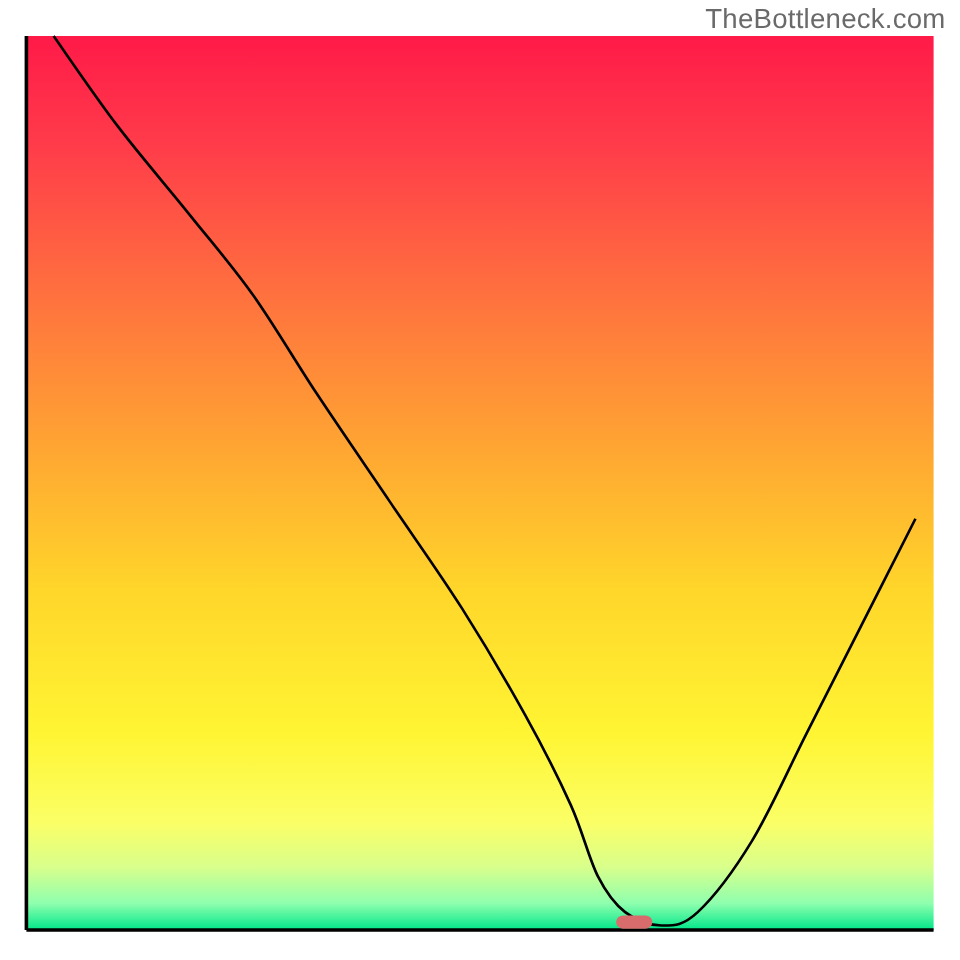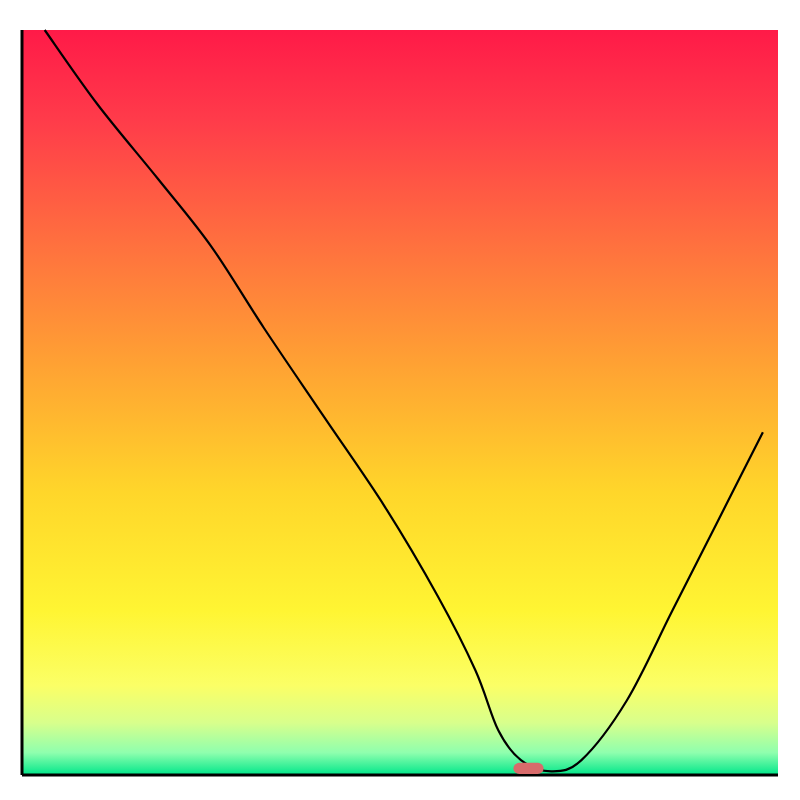--- a/index.html
+++ b/index.html
@@ -25,20 +25,21 @@
     letter-spacing: 0.2px;
   }
   svg {
     display: block;
   }
 </style>
 </head>
 <body>
 
 <div class="container">
+  <div class="watermark">TheBottleneck.com</div>
   <svg id="chart-svg" width="800" height="800">
     <defs>
       <linearGradient id="bg-grad" x1="0" y1="0" x2="0" y2="1">
           <stop offset="0%" stop-color="#ff1a48"></stop>
           <stop offset="12%" stop-color="#ff3b4a"></stop>
           <stop offset="28.000000000000004%" stop-color="#ff6e3f"></stop>
           <stop offset="45%" stop-color="#ffa233"></stop>
           <stop offset="62%" stop-color="#ffd62a"></stop>
           <stop offset="78%" stop-color="#fff533"></stop>
           <stop offset="88%" stop-color="#fbff66"></stop>

